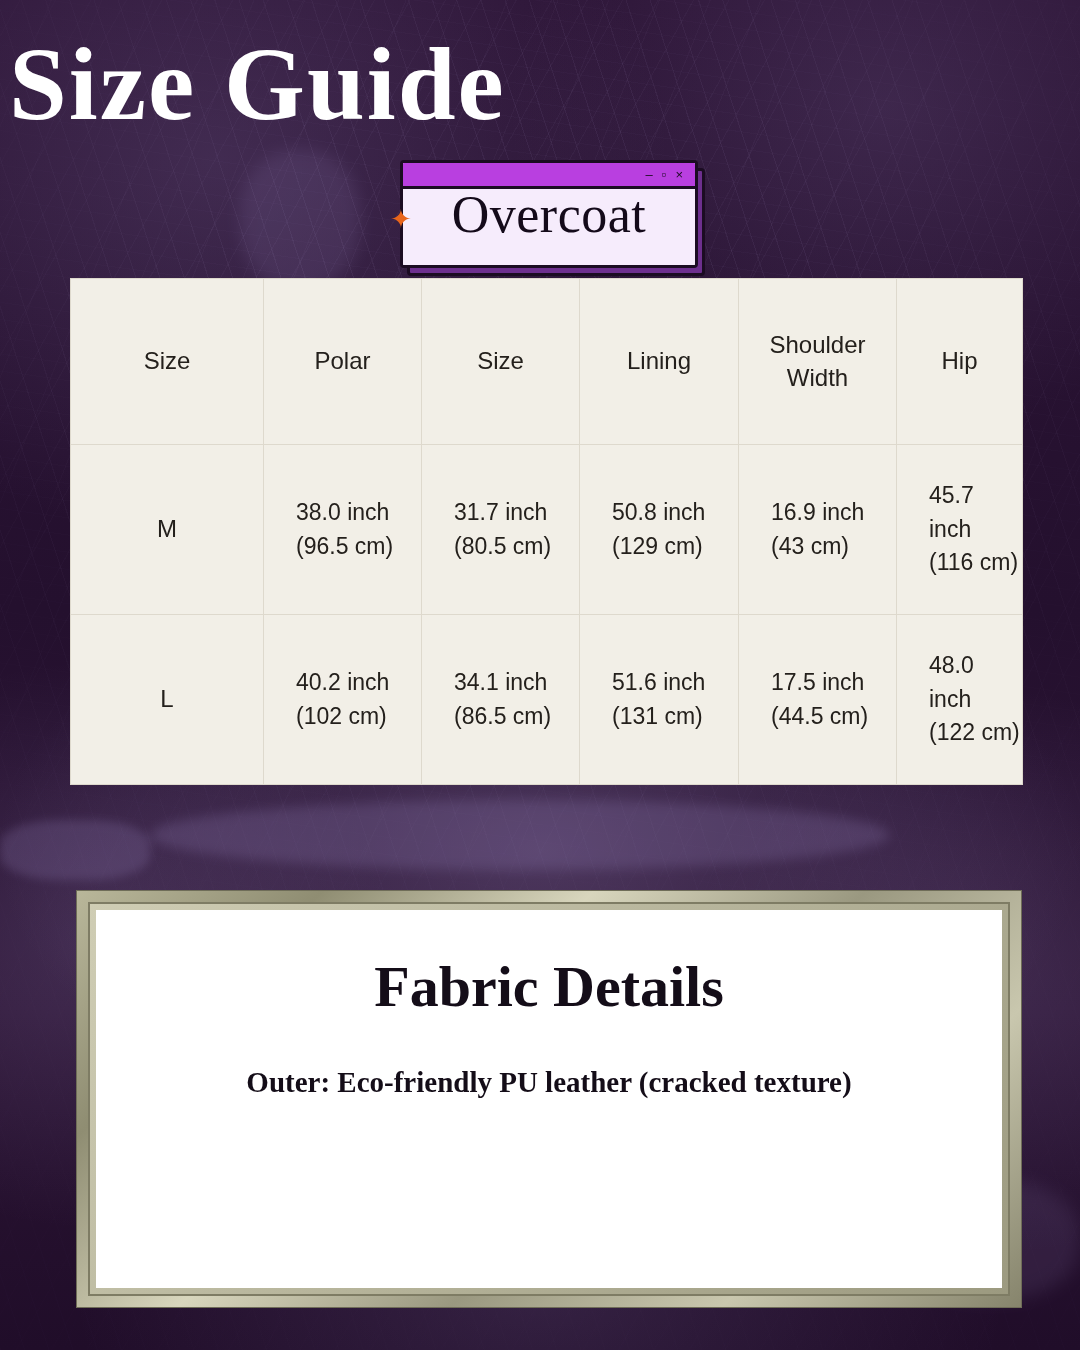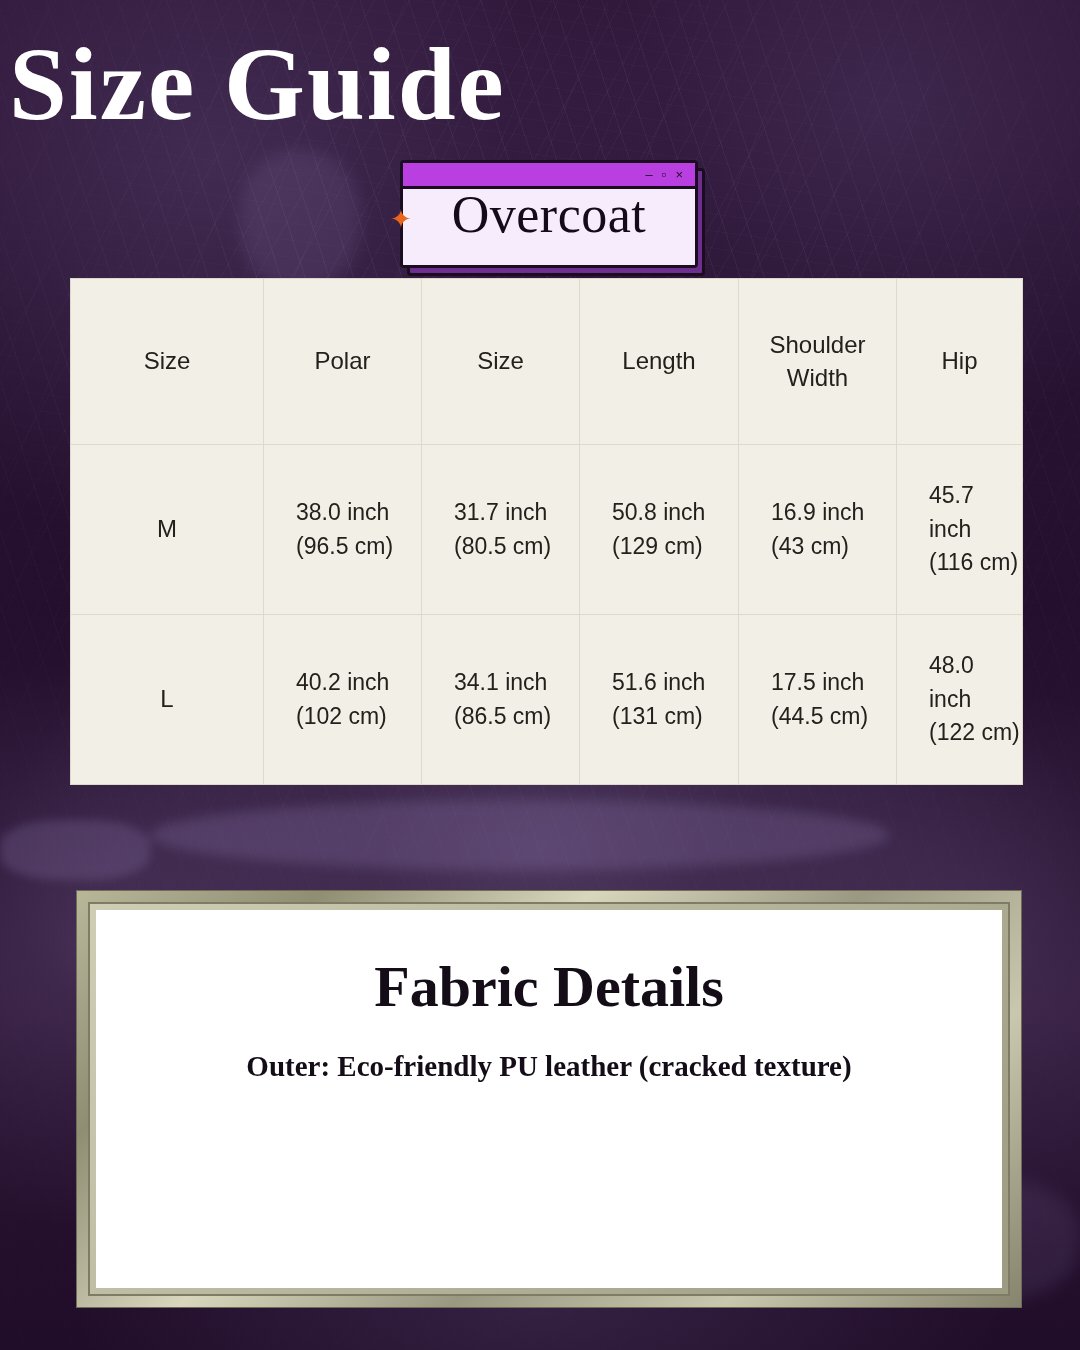--- a/index.html
+++ b/index.html
@@ -205,21 +205,21 @@
     padding-top: 48px;
   }
   .fabric-title {
     font-family: "Liberation Serif", serif;
     font-weight: 700;
     font-size: 58px;
     color: #140d18;
     line-height: 1;
   }
   .fabric-lines {
-    margin-top: 28px;
+    margin-top: 44px;
     text-align: center;
     font-family: "Liberation Serif", serif;
     font-weight: 700;
     font-size: 29px;
     line-height: 1.55;
     color: #140d18;
   }
 </style>
 </head>
 <body>
@@ -256,21 +256,21 @@
         <col class="col-waist">
       <col class="col-length">
         <col class="col-shoulder">
         <col class="col-hip">
     </colgroup>
     <thead>
       <tr>
         <th>Size</th>
         <th>Polar</th>
         <th>Size</th>
-        <th>Length</th>
+        <th>Lining</th>
         <th>Shoulder<br>Width</th>
         <th>Hip</th>
       </tr>
     </thead>
     <tbody>
       <tr>
         <td class="size-cell">M</td>
         <td class="val">38.0 inch<br>(96.5 cm)</td>
         <td class="val">31.7 inch<br>(80.5 cm)</td>
         <td class="val">50.8 inch<br>(129 cm)</td>

